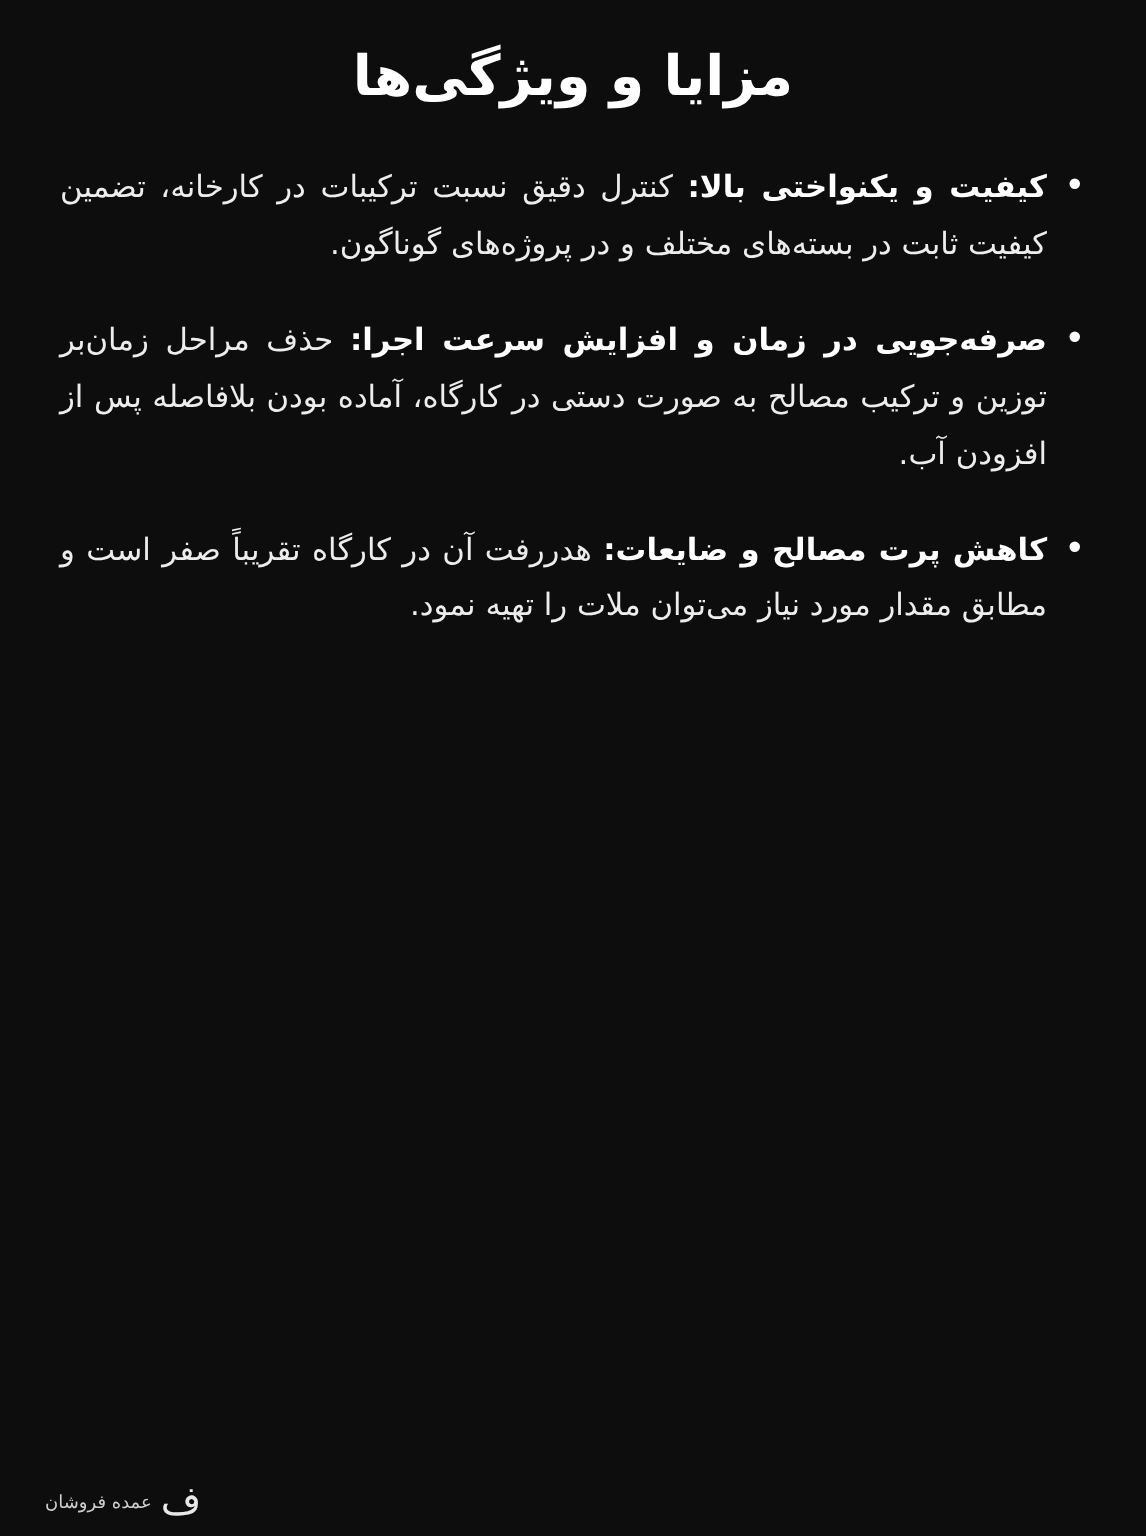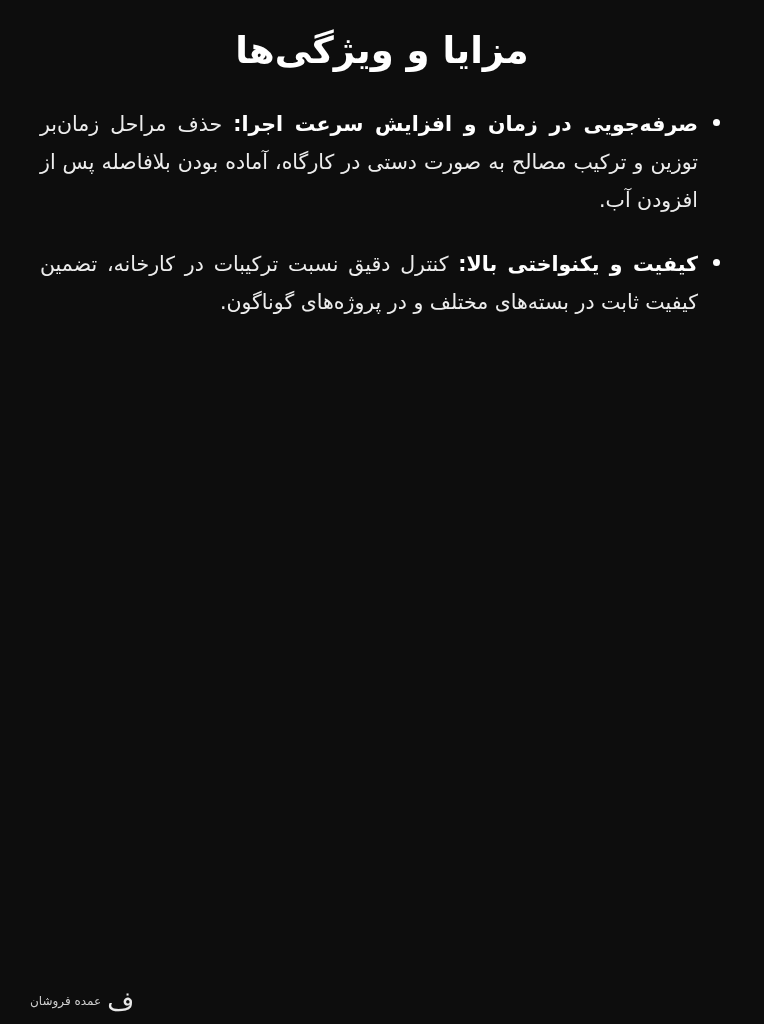--- a/index.html
+++ b/index.html
@@ -93,28 +93,32 @@
 <body>
 
 <div class="page">
 
   <h1 class="title">مزایا و ویژگی‌ها</h1>
 
   <ul class="list">
 
     <li class="item">
       <span class="bullet"></span>
+      <span class="lead">کیفیت و یکنواختی بالا:</span><span class="rest"> کنترل دقیق نسبت ترکیبات در کارخانه، تضمین کیفیت ثابت در بسته‌های مختلف و در پروژه‌های گوناگون.</span>
+    </li>
+
+    <li class="item">
+      <span class="bullet"></span>
       <span class="lead">صرفه‌جویی در زمان و افزایش سرعت اجرا:</span><span class="rest"> حذف مراحل زمان‌بر توزین و ترکیب مصالح به صورت دستی در کارگاه، آماده بودن بلافاصله پس از افزودن آب.</span>
     </li>
 
     <li class="item">
       <span class="bullet"></span>
-      <span class="lead">کیفیت و یکنواختی بالا:</span><span class="rest"> کنترل دقیق نسبت ترکیبات در کارخانه، تضمین کیفیت ثابت در بسته‌های مختلف و در پروژه‌های گوناگون.</span>
+      <span class="lead">کاهش پرت مصالح و ضایعات:</span><span class="rest"> هدررفت آن در کارگاه تقریباً صفر است و مطابق مقدار مورد نیاز می‌توان ملات را تهیه نمود.</span>
     </li>
-
 
 
 
 
   </ul>
 
   <div class="watermark">
     <span class="watermark-mark">ف</span>
     <span class="watermark-text">عمده فروشان</span>
   </div>

